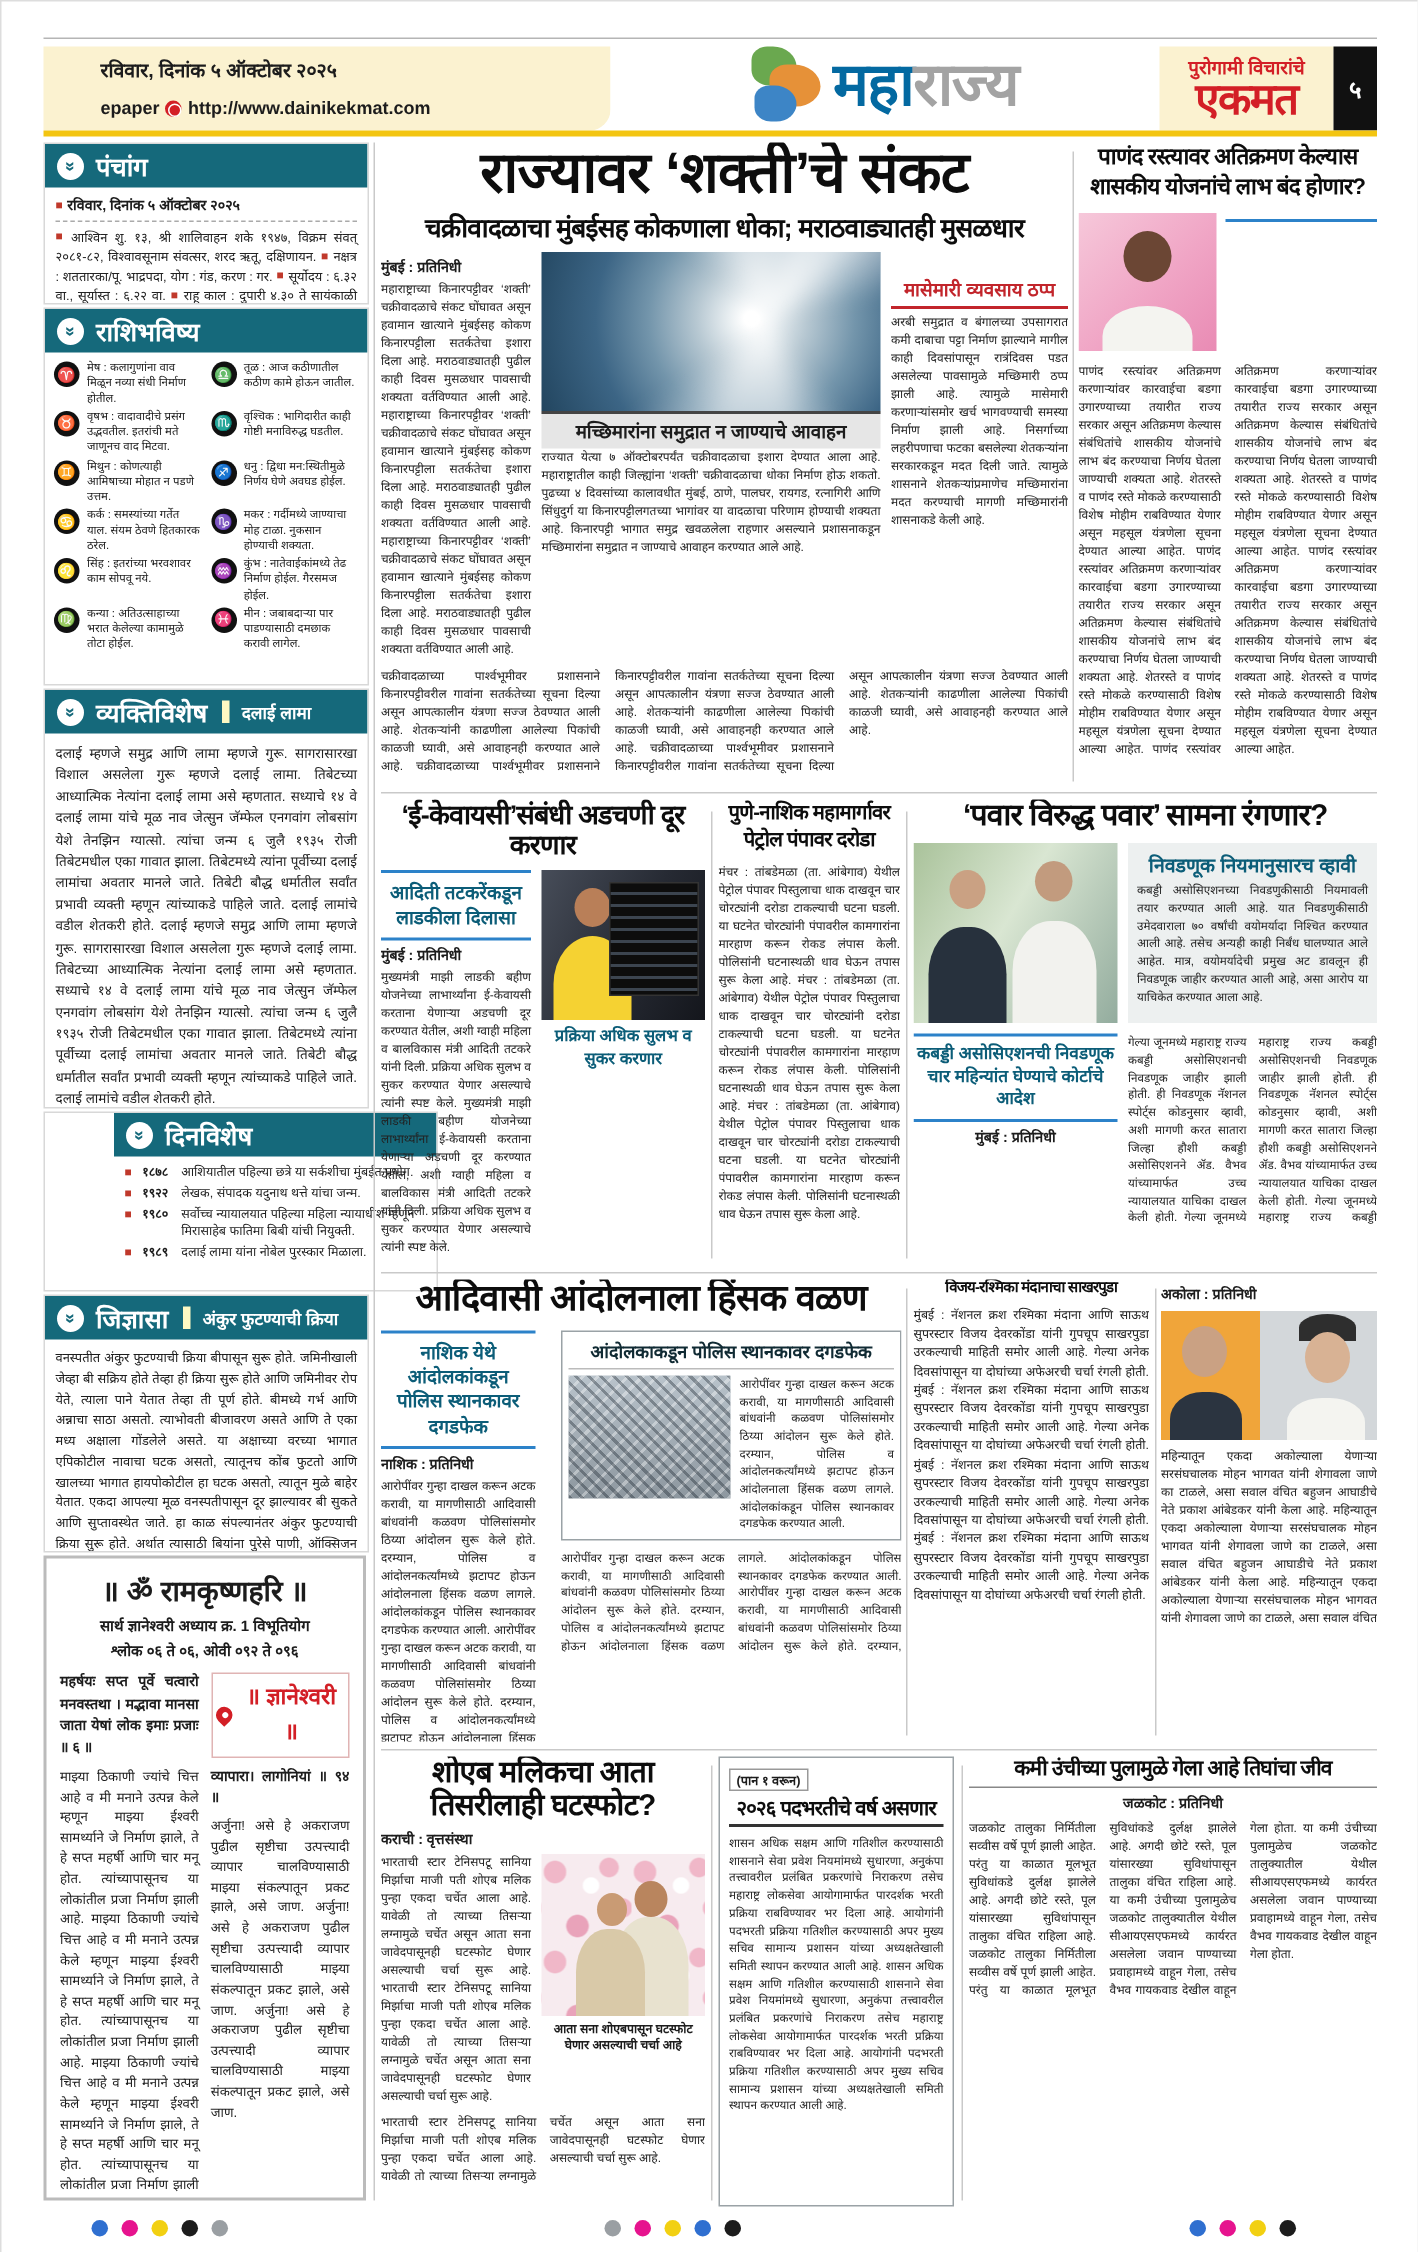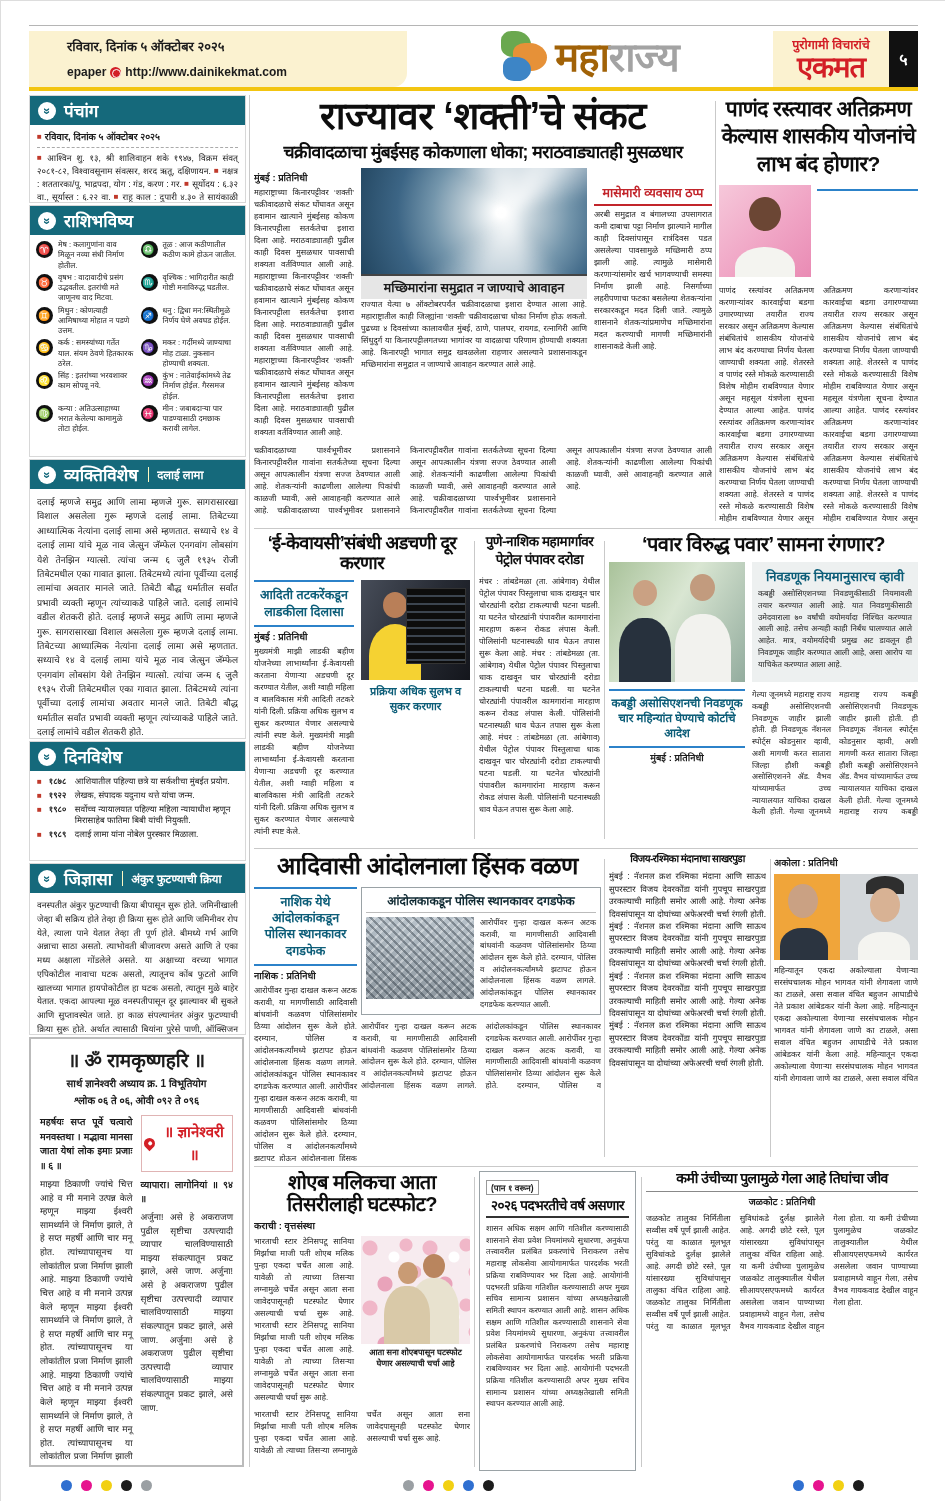--- a/index.html
+++ b/index.html
@@ -13,46 +13,46 @@
   .epline{font-weight:bold;font-size:12px;padding:10px 0 0 38px;display:flex;align-items:center;gap:4px;}
   .globe{width:11px;height:11px;border-radius:50%;background:#d31f26;display:inline-block;position:relative;}
   .globe::after{content:"";position:absolute;left:2px;top:2px;width:7px;height:7px;border-radius:50%;border:1px solid #fff;}
   .h-center{left:406px;top:26px;width:364px;height:60px;background:#fff;display:flex;align-items:center;justify-content:center;gap:6px;}
   .collage{width:50px;height:56px;position:relative;}
   .collage span{position:absolute;border-radius:40% 60% 55% 45%;}
   .c1{left:2px;top:2px;width:30px;height:26px;background:#6aa84f;}
   .c2{left:14px;top:14px;width:34px;height:28px;background:#e69138;}
   .c3{left:4px;top:28px;width:28px;height:24px;background:#3d85c6;}
   .logo{font-size:40px;font-weight:800;letter-spacing:-1px;line-height:1;}
-  .logo .r{color:#a16207;}.logo .g{color:#a3a3a3;}
+  .logo .r{color:#0369a1;}.logo .g{color:#a3a3a3;}
   .h-right{left:772px;top:30px;width:116px;height:56px;background:#fbf2d0;text-align:center;}
   .tagline{color:#d31f26;font-weight:bold;font-size:12.5px;padding-top:5px;}
   .brand{color:#d31f26;font-weight:800;font-size:29px;line-height:1;letter-spacing:-1px;}
   .pageno{left:888px;top:30px;width:29px;height:56px;background:#111;color:#fff;display:flex;align-items:center;justify-content:center;font-size:16px;font-weight:bold;}
   .yellowbar{left:28px;top:86px;width:889px;height:4px;background:#f3c511;}
   
   .sec{border:1px solid #d8d8d8;background:#fff;overflow:hidden;}
   .sec-hdr{background:#15697b;color:#fff;display:flex;align-items:center;gap:8px;padding:3px 8px;font-weight:800;font-size:17px;}
-  .sec-hdr .sub{font-size:11.5px;font-weight:bold;border-left:1px solid #fef9c3;padding-left:8px;margin-left:2px;}
+  .sec-hdr .sub{font-size:11.5px;font-weight:bold;border-left:5px solid #fef9c3;padding-left:8px;margin-left:2px;}
   .sico{width:18px;height:18px;min-width:18px;border-radius:50%;background:#fff;color:#15697b;display:flex;align-items:center;justify-content:center;font-weight:800;font-size:12px;}
   .sico i{font-style:normal;transform:rotate(90deg);display:block;}
   .rb{color:#c0392b;font-size:8px;vertical-align:1px;padding-right:3px;}
   .bt{font-size:8.6px;line-height:1.5;text-align:justify;color:#222;}
   .panchang{left:28px;top:94px;width:215px;height:106px;}
   .pan-b{padding:5px 7px;}
   .pan-l1{font-weight:bold;font-size:9.5px;border-bottom:1px dashed #aaa;padding-bottom:4px;margin-bottom:4px;}
   .rashi{left:28px;top:204px;width:215px;height:250px;}
   .rgrid{display:grid;grid-template-columns:1fr 1fr;gap:2px 6px;padding:5px 6px;}
   .ritem{display:flex;gap:5px;align-items:flex-start;}
   .zico{width:17px;height:17px;min-width:17px;border-radius:50%;background:#111;color:#fff;font-size:10px;display:flex;align-items:center;justify-content:center;margin-top:1px;}
   .rtx{font-size:7.6px;line-height:1.35;text-align:left;}
   .sign{font-weight:normal;}.sign::after{content:" : ";}
   .vyakti{left:28px;top:458px;width:215px;height:278px;}
   .vy-b{padding:6px 7px;font-size:9px;line-height:1.6;text-align:justify;}
-  .dinv{left:28px;top:740px;width:215px;height:118px;}
+  .dinv{left:28px;top:740px;width:215px;height:118px;padding-left:46px;}
   .di-b{padding:5px 7px;}
   .di-item{display:flex;gap:4px;font-size:8.4px;line-height:1.4;margin-bottom:2px;}
   .di-item .yr{font-weight:bold;min-width:22px;}
   .jidny{left:28px;top:862px;width:215px;height:170px;}
   .rambox{left:28px;top:1036px;width:215px;height:430px;border:2px solid #bbb;padding:8px 9px;box-sizing:border-box;overflow:hidden;background:#fff;}
   .ram-t{font-size:19px;font-weight:800;text-align:center;}
   .ram-s{font-size:10px;font-weight:bold;text-align:center;margin-top:3px;}
   .ram-cols{display:flex;gap:8px;margin-top:8px;}
   .ram-c{flex:1;font-size:8.8px;line-height:1.55;text-align:justify;}
   .shlok{font-weight:bold;font-size:9.5px;margin-bottom:4px;}
@@ -76,21 +76,21 @@
   .lcB{width:226px;min-width:226px;}
   .lcC{flex:1;margin-top:16px;}
   .lbot{margin-top:6px;column-count:3;column-gap:10px;height:96px;overflow:hidden;}
   .ph{position:relative;overflow:hidden;}
   .ph-cyclone{height:106px;background:
      radial-gradient(circle at 62% 42%, #ffffff 0 5px, #e8eef1 10%, #b7c8d2 24%, #7395ab 45%, #3c6585 68%, #22455f 100%);}
   .ph-cyclone::after{content:"";position:absolute;inset:-20px;background:
      conic-gradient(from 20deg at 64% 44%, rgba(255,255,255,.75) 0 25deg, transparent 60deg 120deg, rgba(255,255,255,.55) 150deg 185deg, transparent 215deg 290deg, rgba(255,255,255,.6) 320deg 360deg);
      filter:blur(6px);}
   .panand{left:718px;top:94px;width:199px;height:430px;}
-  .panand .hl{font-size:21px;line-height:1.3;}
+  .panand .hl{font-size:15px;line-height:1.3;}
   .prow{display:flex;gap:6px;margin-top:8px;}
   .ph-pink{width:92px;min-width:92px;height:92px;background:linear-gradient(135deg,#f6c8da,#f0a5c5 55%,#e98bb4);}
   .head{position:absolute;border-radius:50%;background:#6b4634;}
   .shirt{position:absolute;border-radius:50% 50% 0 0;background:#f4f4f0;}
   .p-aside{flex:1;}
   .p-rule{height:2px;background:#2c82c9;margin:4px 0 6px;}
   .p-box{color:#0c5d78;font-weight:800;font-size:13px;text-align:center;line-height:1.45;}
   .pbody{margin-top:8px;column-count:2;column-gap:9px;height:300px;overflow:hidden;}
   .ekyc{left:253px;top:532px;width:216px;height:310px;}
   .ekyc .hl{font-size:18px;}
@@ -113,21 +113,21 @@
   .fig-n{position:absolute;left:10px;bottom:-6px;width:52px;height:70px;border-radius:45% 45% 0 0;background:#27313d;}
   .fig-w{position:absolute;right:14px;bottom:-6px;width:56px;height:74px;border-radius:45% 45% 0 0;background:#f2f2ee;}
   .fh1{position:absolute;left:24px;top:18px;width:24px;height:26px;border-radius:50%;background:#caa183;}
   .fh2{position:absolute;right:30px;top:12px;width:25px;height:27px;border-radius:50%;background:#c29b7e;}
   .pwbox{flex:1;}
   .pw2{display:flex;gap:7px;margin-top:7px;}
   .pwsub{width:136px;min-width:136px;}
   .pwbody{flex:1;column-count:2;column-gap:8px;height:140px;overflow:hidden;}
   .adivasi{left:253px;top:852px;width:347px;height:308px;}
   .adivasi .hl{font-size:24px;white-space:nowrap;}
-  .arow{display:flex;gap:4px;margin-top:7px;}
+  .arow{display:flex;gap:17px;margin-top:7px;}
   .acl{width:103px;min-width:103px;}
   .acr{flex:1;}
   .abox{border:1px solid #9aa2a6;padding:4px;}
   .abox-t{font-weight:800;font-size:12px;text-align:center;border-bottom:1px solid #bbb;padding-bottom:3px;margin-bottom:4px;color:#102a33;}
   .abox-in{display:flex;gap:6px;}
   .ph-crowd{width:108px;min-width:108px;height:82px;background:linear-gradient(#b9c3cb,#8d979f);}
   .ph-crowd::after{content:"";position:absolute;inset:0;background:
      repeating-linear-gradient(45deg, rgba(20,30,40,.35) 0 2px, transparent 2px 6px),
      repeating-linear-gradient(-45deg, rgba(255,255,255,.35) 0 2px, transparent 2px 7px);}
   .abot{margin-top:6px;column-count:2;column-gap:9px;height:74px;overflow:hidden;}

